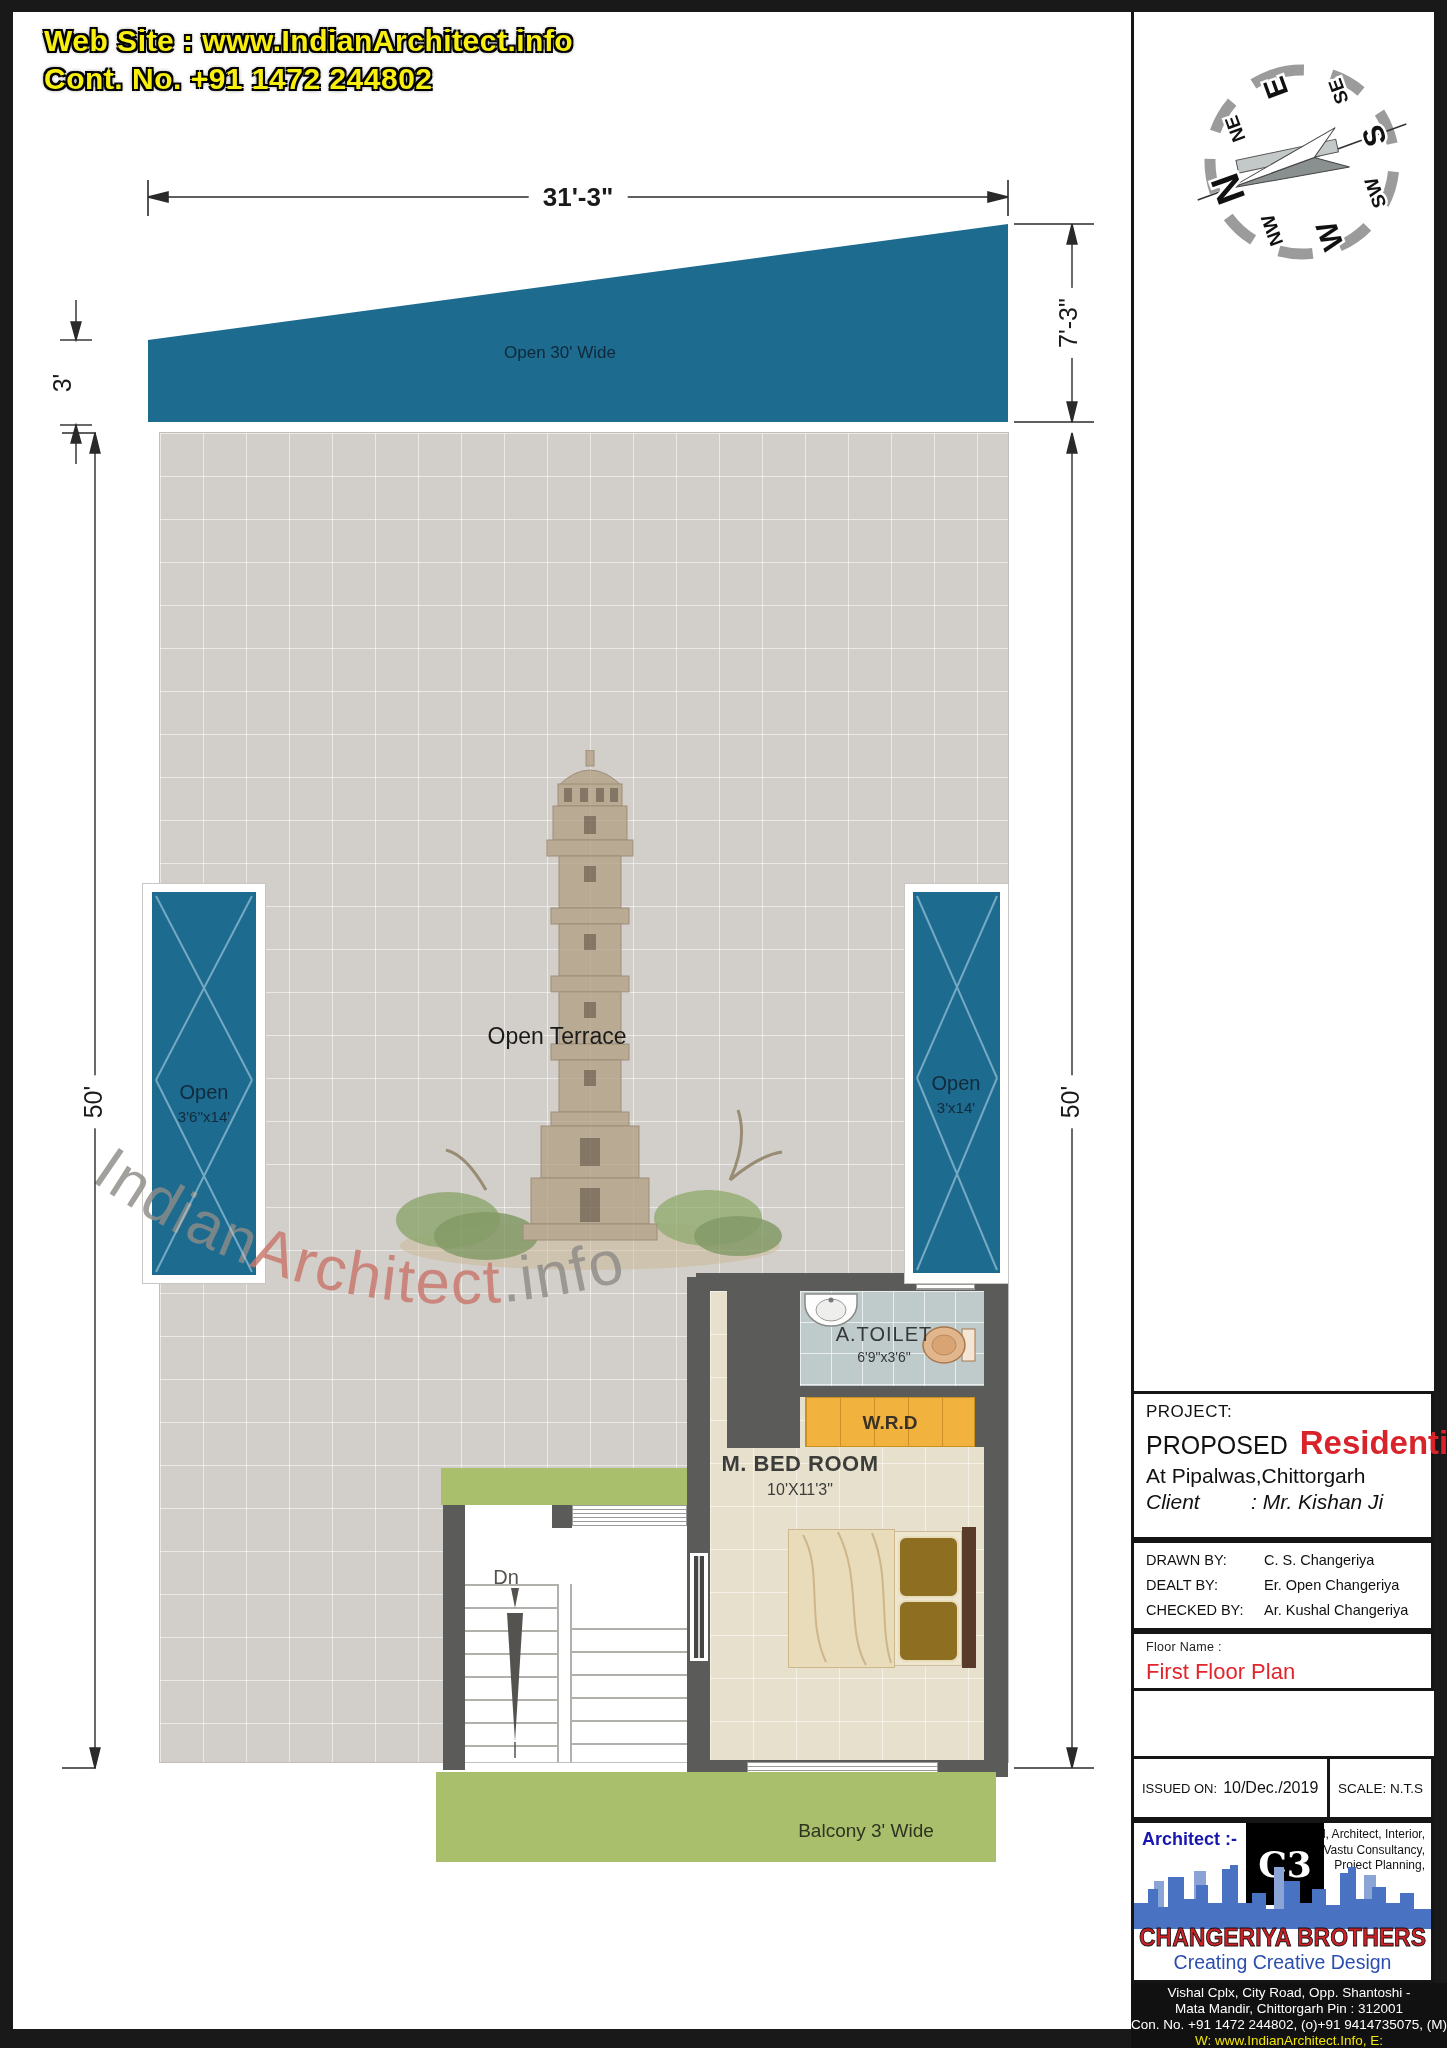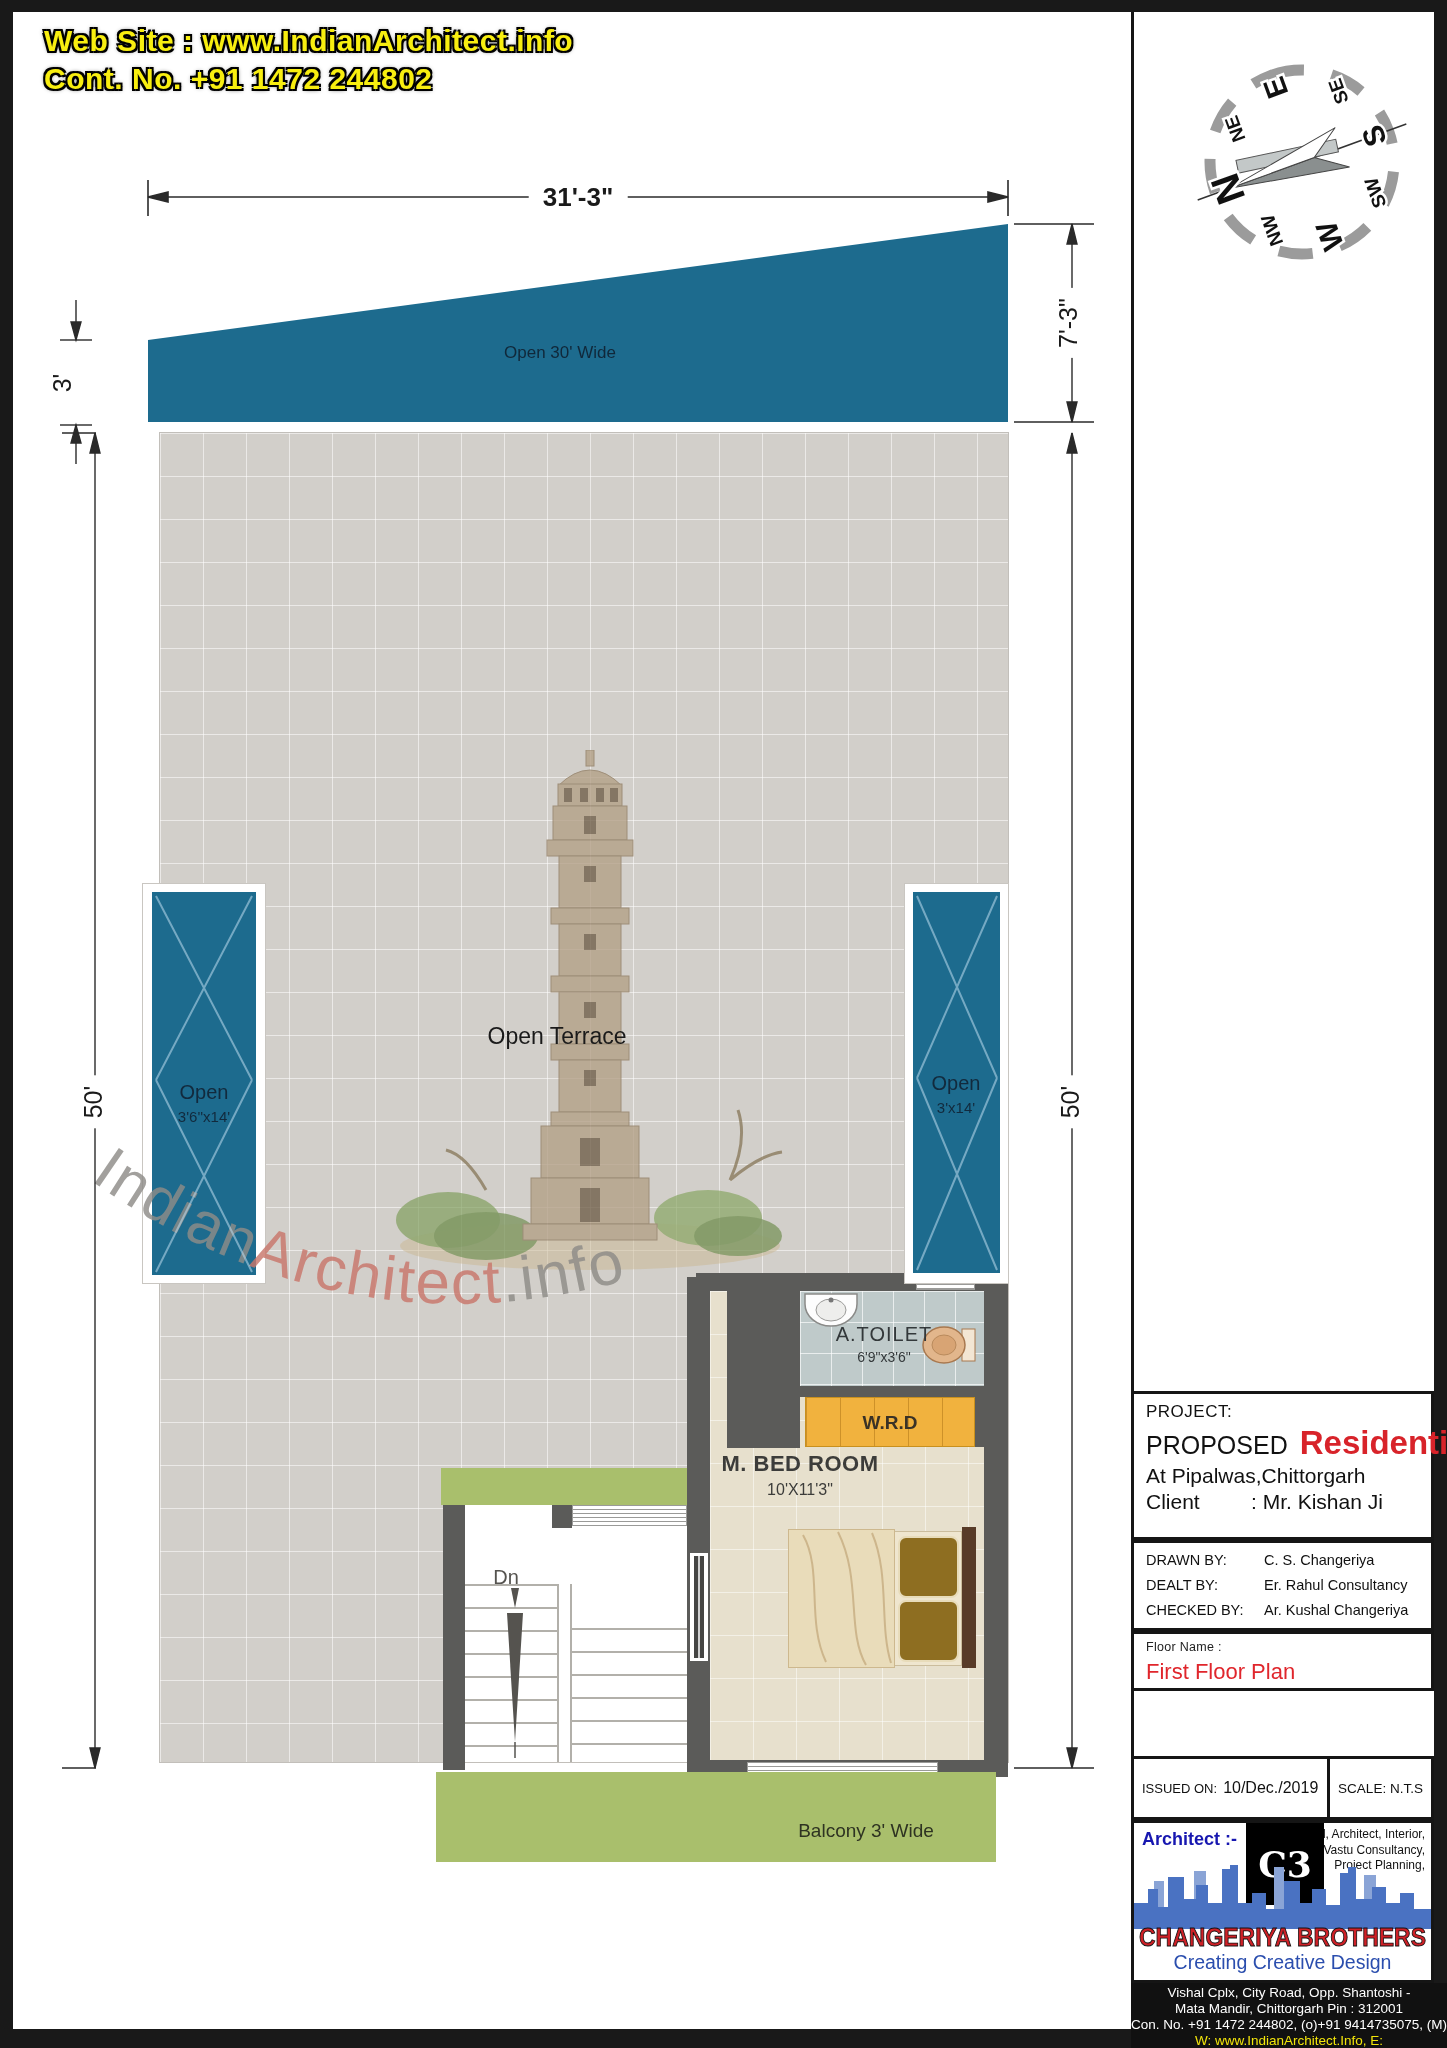--- a/index.html
+++ b/index.html
@@ -264,28 +264,28 @@
 
   <div class="abs" style="left:1131px;top:12px;width:3px;height:2017px;background:#151515;"></div>
 
   <div class="tbox" style="top:1391px;height:149px;padding:8px 12px;">
     <div style="font-size:17px;letter-spacing:.5px;">PROJECT:</div>
     <div style="display:flex;align-items:baseline;gap:12px;margin-top:2px;">
       <span style="font-size:25px;">PROPOSED</span>
       <span style="font-size:33px;font-weight:bold;color:#d8232a;">Residential</span>
     </div>
     <div style="font-size:21px;margin-top:2px;">At  Pipalwas,Chittorgarh</div>
-    <div style="font-size:21px;margin-top:2px;">
+    <div style="font-size:21px;margin-top:2px;font-style:italic;">
       <span style="display:inline-block;width:105px;">Client</span><span>: Mr. Kishan Ji</span>
     </div>
   </div>
 
   <div class="tbox" style="top:1540px;height:91px;padding:9px 12px;font-size:14.5px;">
     <div style="margin-bottom:9px;"><span style="display:inline-block;width:118px;">DRAWN BY:</span><span>C. S. Changeriya</span></div>
-    <div style="margin-bottom:9px;"><span style="display:inline-block;width:118px;">DEALT BY:</span><span>Er. Rahul Consultancy</span></div>
+    <div style="margin-bottom:9px;"><span style="display:inline-block;width:118px;">DEALT BY:</span><span>Er. Open Changeriya</span></div>
     <div><span style="display:inline-block;width:118px;">CHECKED BY:</span><span>Ar. Kushal Changeriya</span></div>
   </div>
 
   <div class="tbox" style="top:1631px;height:60px;padding:6px 12px;">
     <div class="tb-small">Floor Name :</div>
     <div style="font-size:22px;color:#e0262c;margin-top:5px;">First Floor Plan</div>
   </div>
 
 
   <div class="tbox" style="top:1756px;height:64px;display:flex;">

